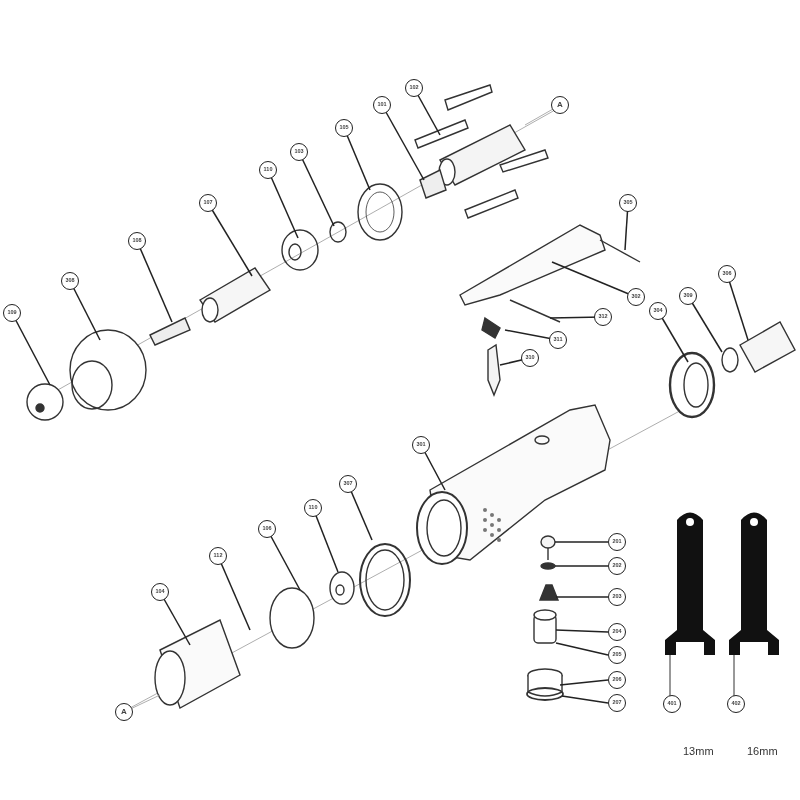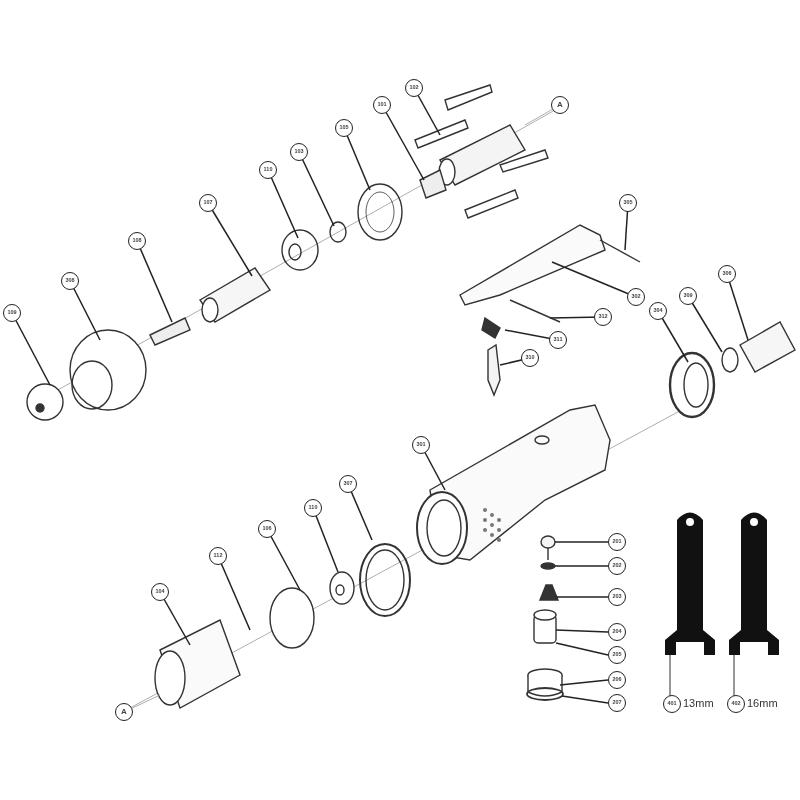--- a/index.html
+++ b/index.html
@@ -2,21 +2,21 @@
 <html><head>
 <meta charset="utf-8">
 <style>
   html, body { margin: 0; padding: 0; background: #ffffff; }
   body { width: 800px; height: 800px; overflow: hidden; font-family: "Liberation Sans", sans-serif; }
   #stage { position: relative; width: 800px; height: 800px; }
   svg { position: absolute; left: 0; top: 0; }
   .callout { position: absolute; width: 18px; height: 18px; margin-left: -9px; margin-top: -9px;
              border: 1.6px solid #222; border-radius: 50%; background: #fff; box-sizing: border-box;
              font-size: 5.5px; line-height: 15px; text-align: center; color: #444; font-weight: bold; }
-  .size-label { position: absolute; font-size: 11px; color: #333; }
+  .size-label { position: absolute; font-size: 11px; color: #333; margin-top: 48px; }
 </style>
 </head>
 <body>
 
 <div id="stage">
   <svg width="800" height="800" viewBox="0 0 800 800">
     <g fill="none" stroke="#333" stroke-width="1.4">
 
       <line x1="40" y1="400" x2="555" y2="110" stroke="#999" stroke-width="0.8"></line>
       <line x1="130" y1="708" x2="700" y2="400" stroke="#999" stroke-width="0.8"></line>

